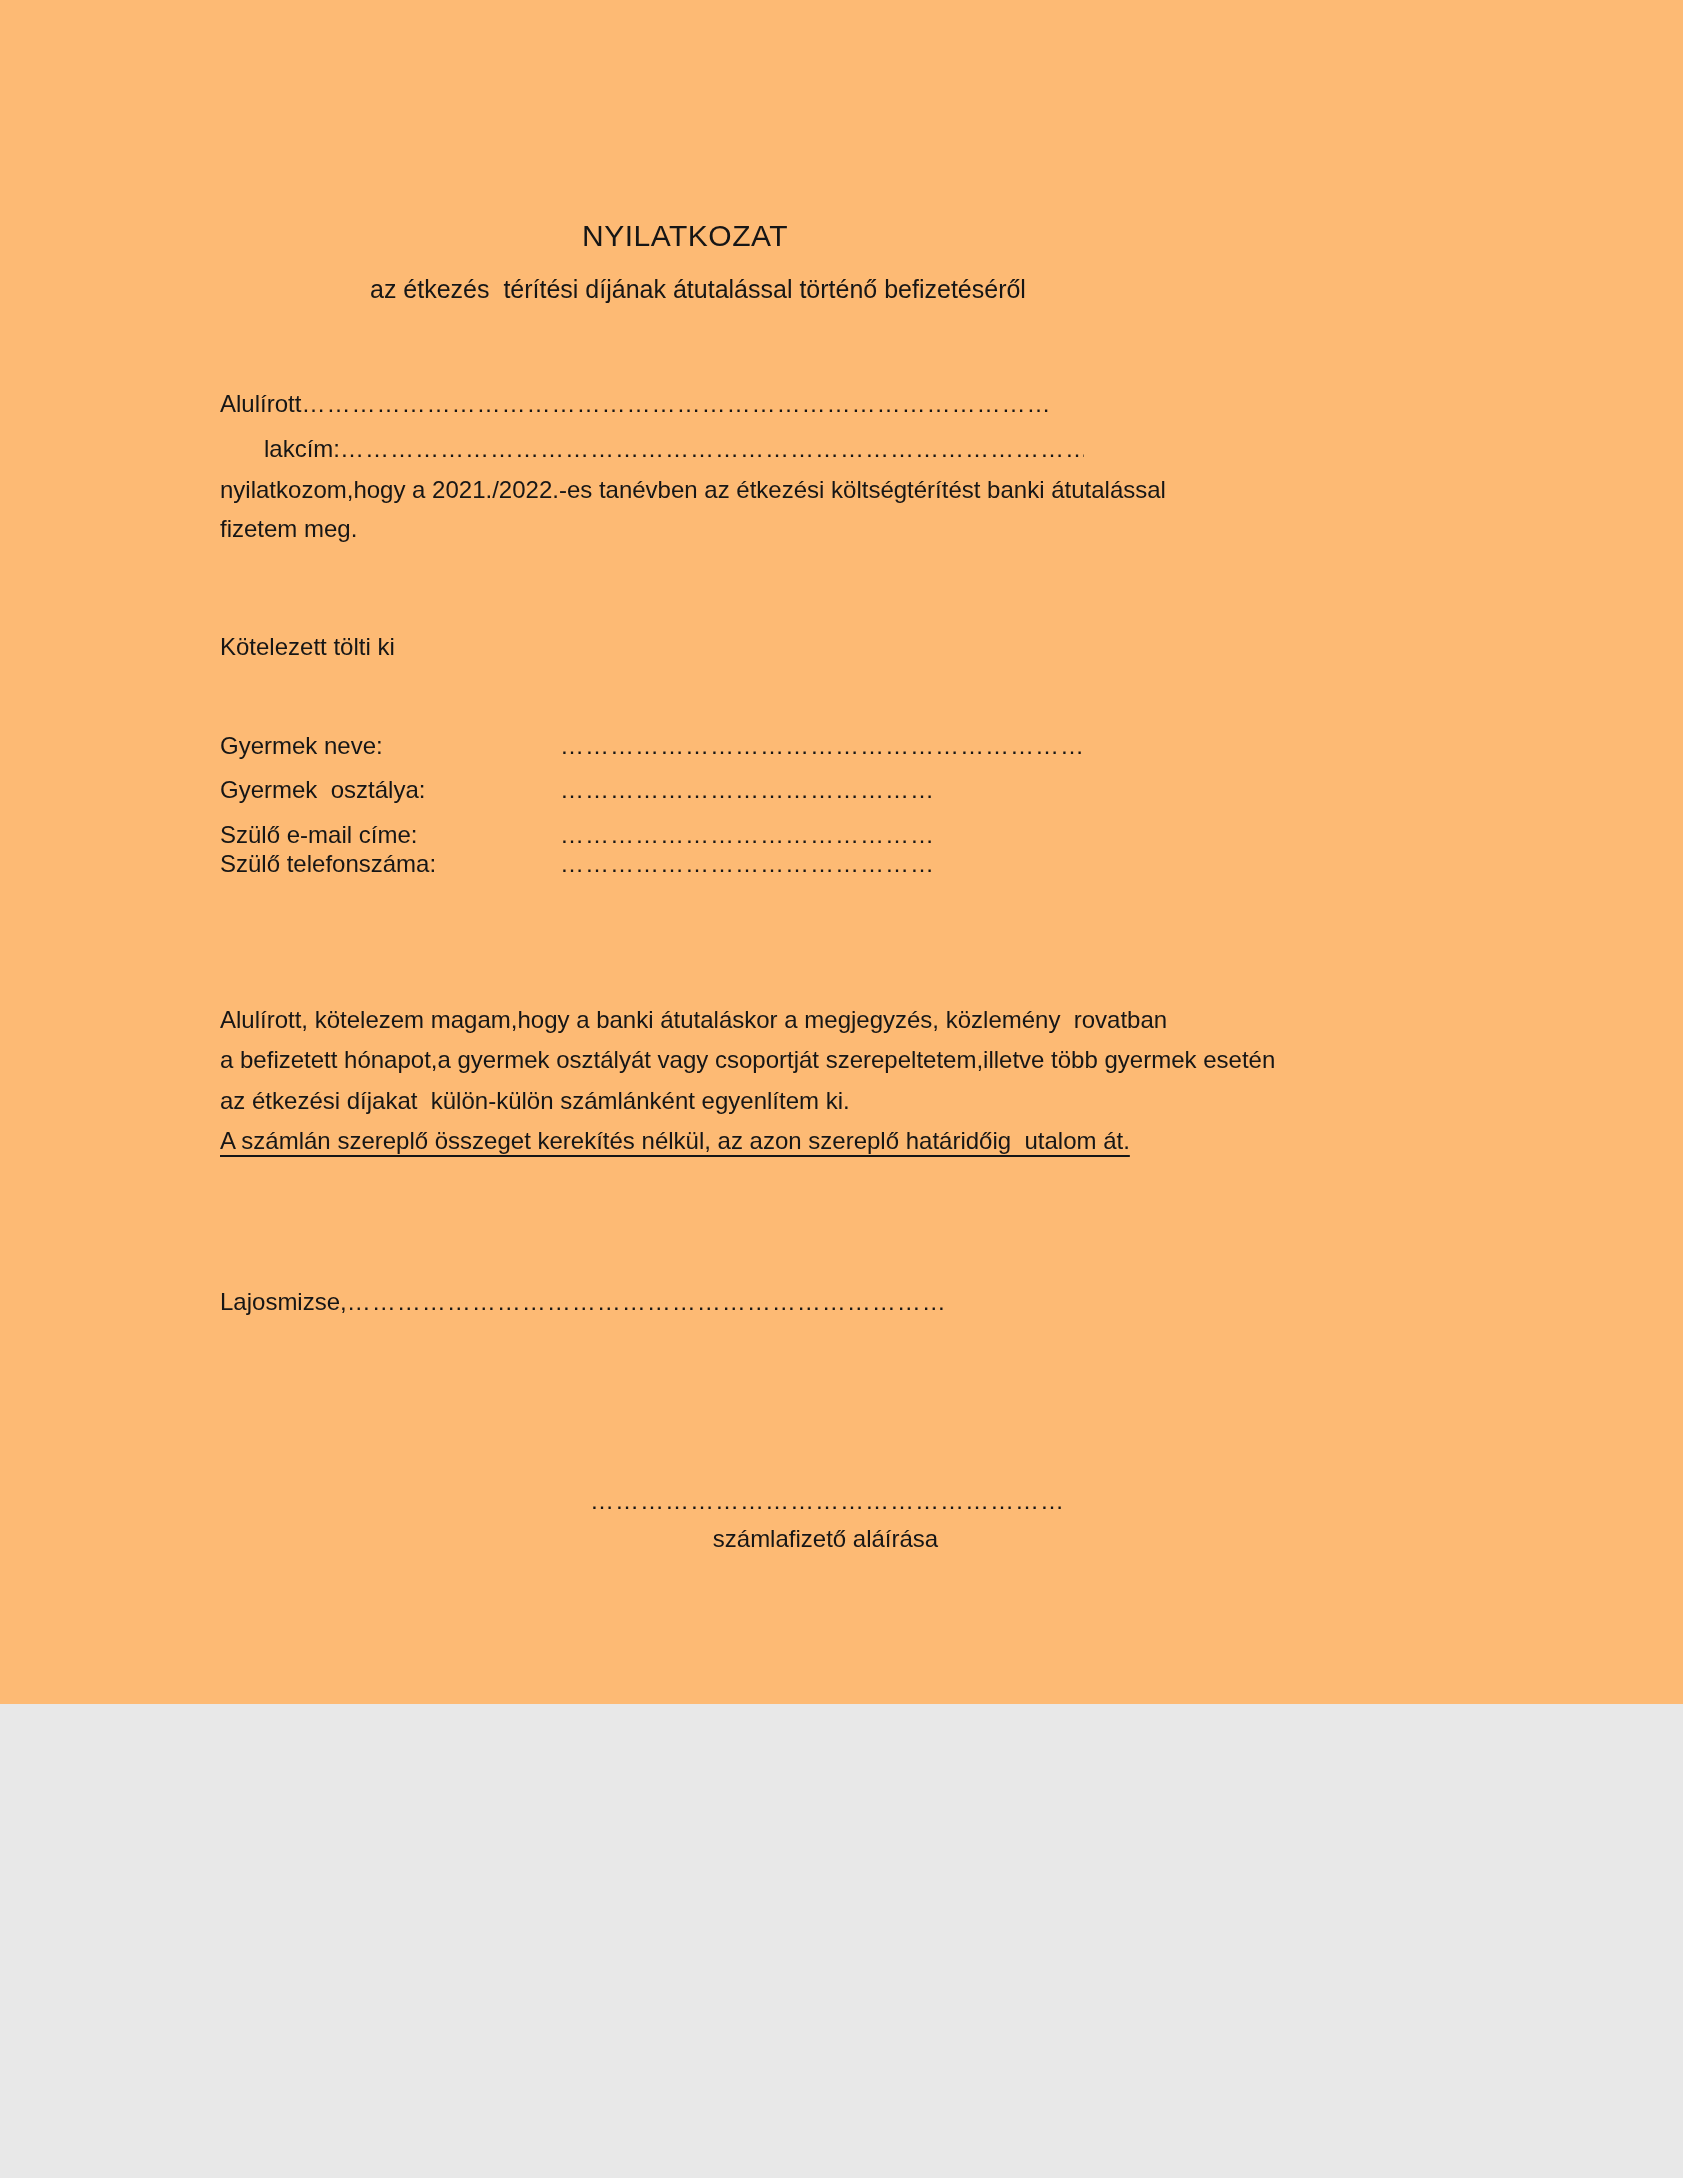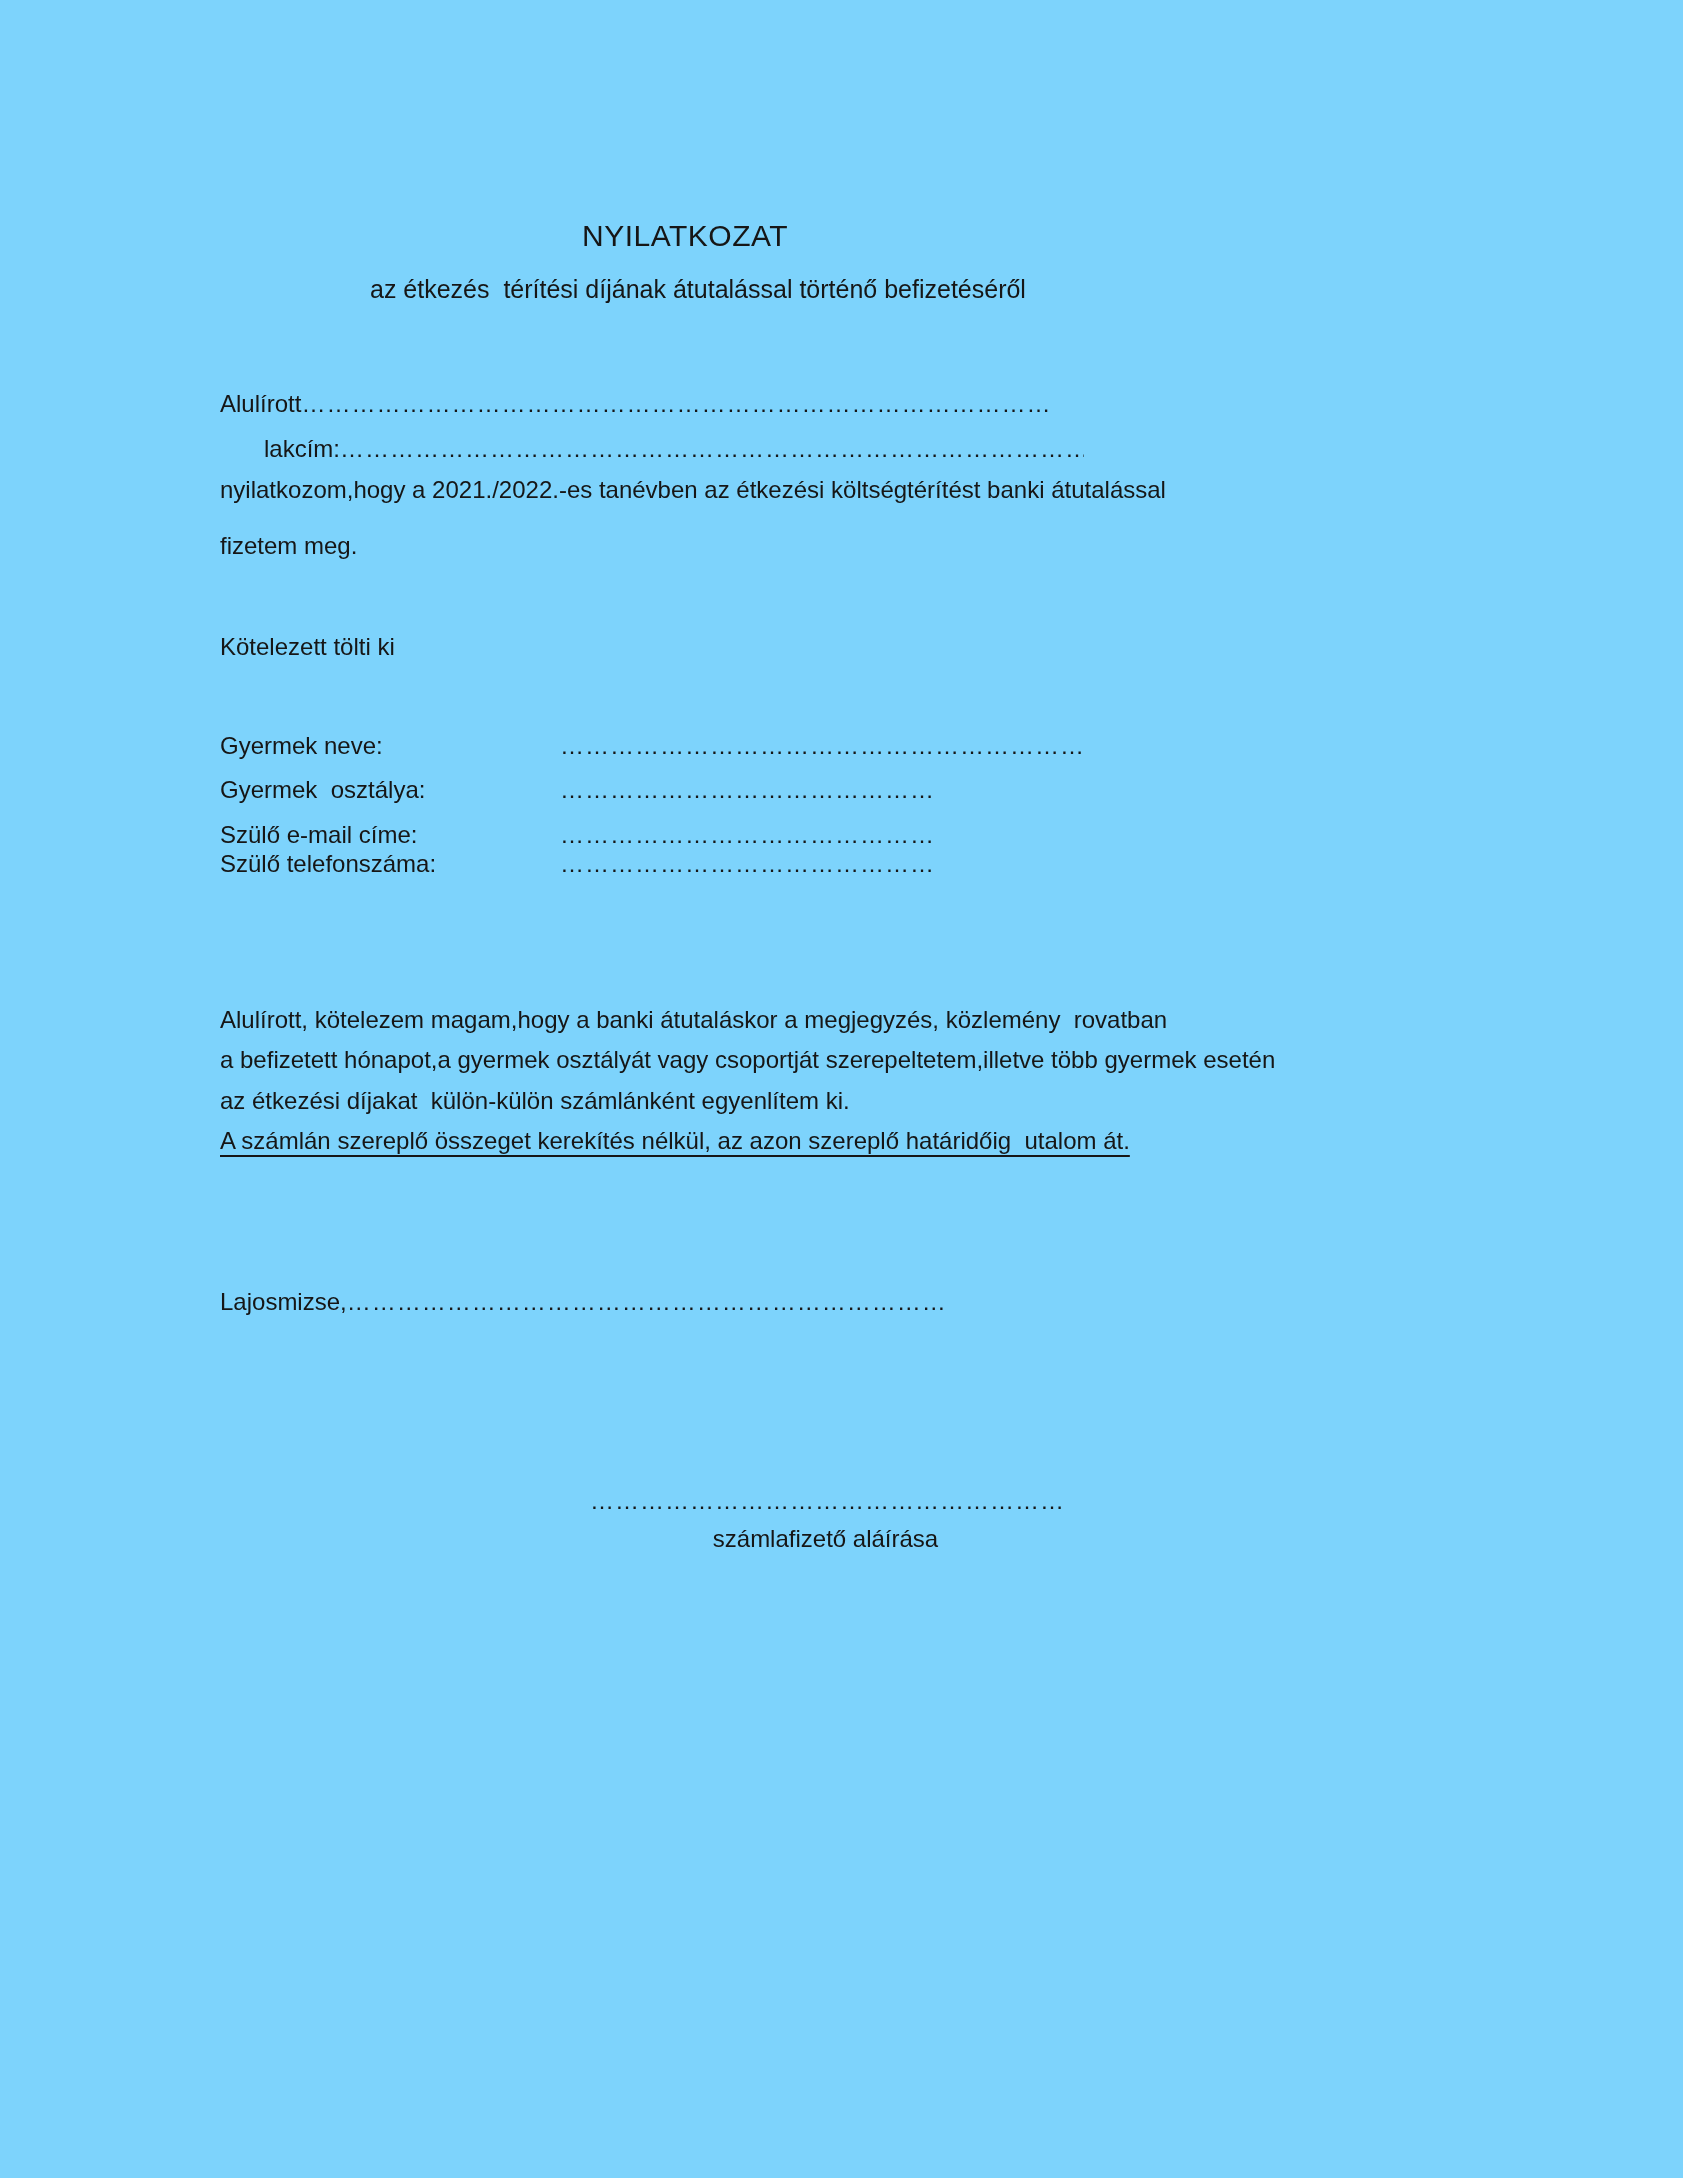--- a/index.html
+++ b/index.html
@@ -3,22 +3,22 @@
 <meta charset="utf-8">
 <style>
   html, body {
     margin: 0;
     padding: 0;
     background: #e8e8e8;
   }
   .page {
     position: relative;
     width: 1683px;
-    height: 2178px;
-    background: #7dd3fc;
+    height: 1704px;
+    background: #fdba74;
     font-family: "Liberation Sans", sans-serif;
     color: #161616;
     overflow: hidden;
   }
   .abs {
     position: absolute;
     white-space: pre;
     line-height: 1.3;
   }
   .t-title   { font-size: 30px; letter-spacing: 0.5px; }
@@ -63,21 +63,21 @@
   <div class="abs t-title" style="left:582px; top:216px;">NYILATKOZAT</div>
   <div class="abs t-body" style="left:370px; top:273px; font-size:25px;">az étkezés  térítési díjának átutalással történő befizetéséről</div>
 
   <div class="abs t-body dotrow" style="left:220px; top:388px; width:828px;">
     <span class="label">Alulírott</span><span class="dots">………………………………………………………………………………………………………………………………</span>
   </div>
   <div class="abs t-body dotrow" style="left:220px; top:433px; width:820px;margin-left:44px;">
     <span class="label">lakcím:</span><span class="dots">………………………………………………………………………………………………………………………………</span>
   </div>
   <div class="abs t-body" style="left:220px; top:474px;">nyilatkozom,hogy a 2021./2022.-es tanévben az étkezési költségtérítést banki átutalással</div>
-  <div class="abs t-body" style="left:220px; top:530px;">fizetem meg.</div>
+  <div class="abs t-body" style="left:220px; top:513px;">fizetem meg.</div>
 
   <div class="abs t-body" style="left:220px; top:631px;">Kötelezett tölti ki</div>
 
   <div class="abs t-body dotrow" style="left:220px; top:730px; width:863px;">
     <span class="label-col">Gyermek neve:</span><span class="dots">…………………………………………………………………………………………</span>
   </div>
   <div class="abs t-body dotrow" style="left:220px; top:774px; width:713px;">
     <span class="label-col">Gyermek  osztálya:</span><span class="dots">…………………………………………………………………………………………</span>
   </div>
   <div class="abs t-body dotrow" style="left:220px; top:819px; width:713px;">

